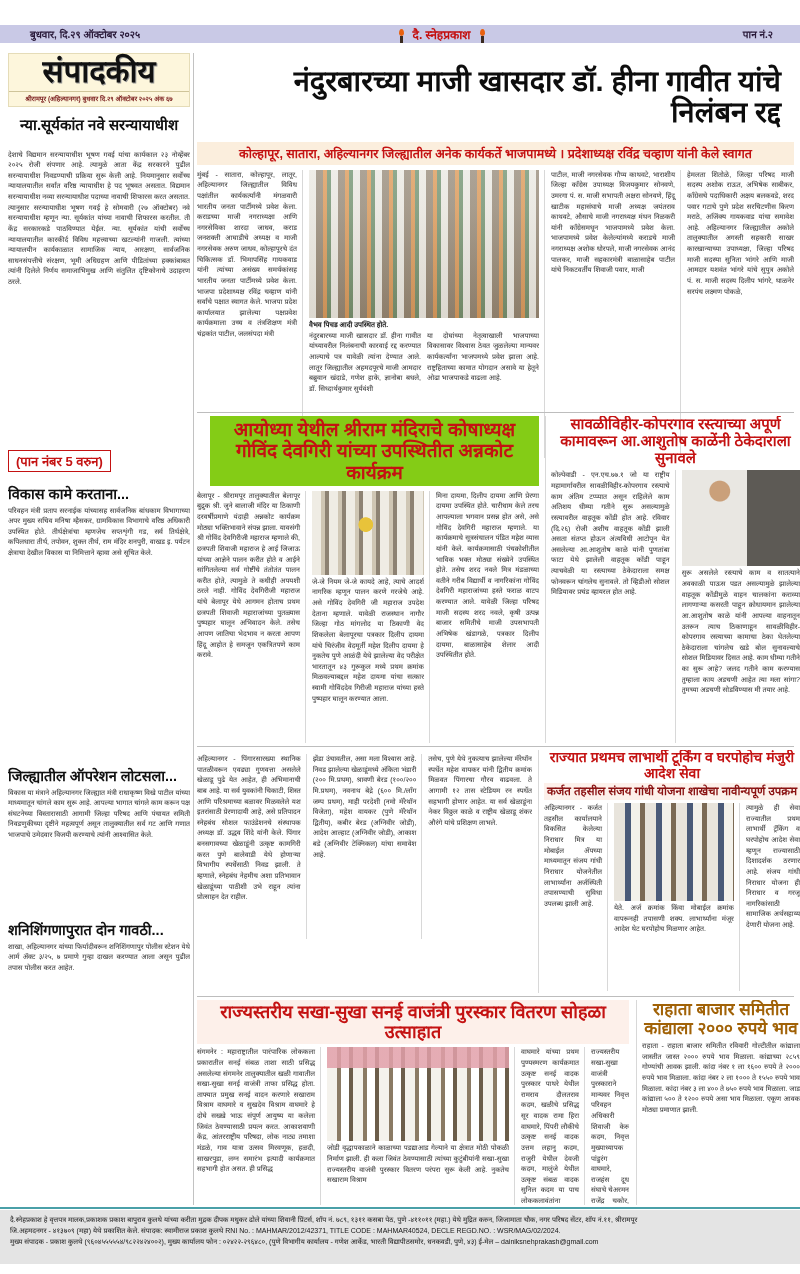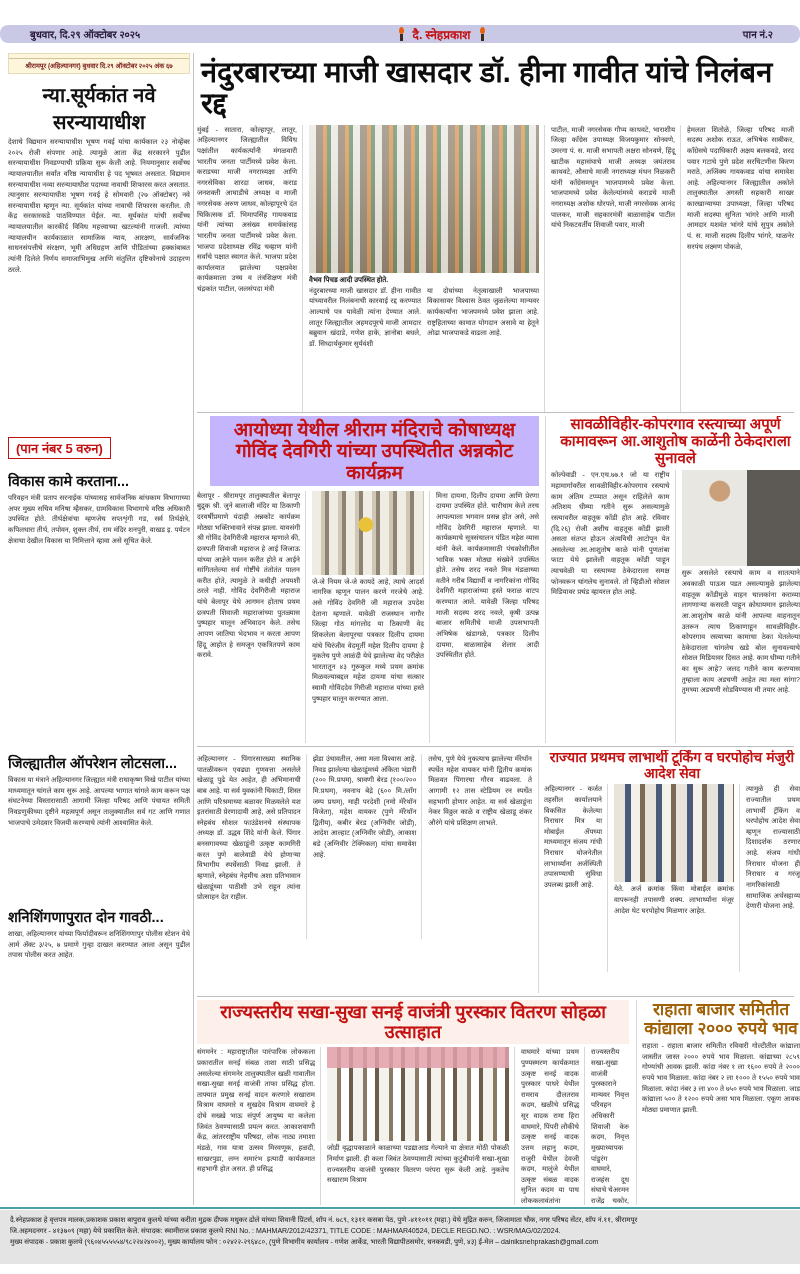--- a/index.html
+++ b/index.html
@@ -1,59 +1,59 @@
 <!DOCTYPE html>
 <html><head>
 <meta charset="utf-8">
 <style>
   html,body{margin:0;padding:0;background:#fff;}
   #page{position:relative;width:800px;height:1274px;background:#fff;overflow:hidden;
         font-family:"Liberation Sans","DejaVu Sans",sans-serif;color:#1a1a1a;}
   
   .topbar{position:absolute;left:0;top:25px;width:800px;height:18px;background:#c9c9e6;
-          display:flex;align-items:center;font-size:10px;font-weight:bold;color:#2a1a3a;border-radius:8px;}
+          display:flex;align-items:center;font-size:10px;font-weight:bold;color:#2a1a3a;}
   .topbar .date{margin-left:30px;}
-  .topbar .center{flex:1;display:flex;align-items:center;justify-content:center;color:#c40f0f;font-size:12px;}
+  .topbar .center{flex:1;display:flex;align-items:flex-end;justify-content:center;color:#c40f0f;font-size:12px;}
   .topbar .pageno{margin-right:27px;}
   .torch{display:inline-block;width:7px;height:14px;position:relative;margin:0 8px;}
   .torch::before{content:"";position:absolute;top:0;left:1px;width:5px;height:7px;background:#e8600f;
                  border-radius:50% 50% 50% 50%/65% 65% 35% 35%;}
   .torch::after{content:"";position:absolute;bottom:0;left:2px;width:3px;height:7px;background:#3a2a20;}
   
   .editorial{position:absolute;left:8px;top:53px;width:182px;height:1152px;overflow:hidden;}
   .ed-mast{background:#fdf6dc;border:1px solid #e5dcb8;text-align:center;padding:2px 0 3px;}
   .ed-mast .big{font-family:"Liberation Serif","DejaVu Serif",serif;font-weight:bold;font-size:31px;
                 line-height:1.05;color:#111;text-shadow:1px 1px 0 #999;}
   .ed-mast .dl{font-size:6.5px;color:#7a1d1d;font-weight:bold;margin-top:2px;border-top:1px solid #cfc49a;padding-top:2px;}
-  .ed-h1{font-size:20px;font-weight:bold;text-align:center;margin:7px 0 2px;color:#111;}
+  .ed-h1{font-size:15px;font-weight:bold;text-align:center;margin:7px 0 16px;color:#111;}
   .body-txt{font-size:7px;line-height:1.52;text-align:justify;color:#2e2e2e;}
   .cont-tag{display:inline-block;border:1.5px solid #c41212;color:#c41212;font-weight:bold;
             font-size:13px;padding:1px 7px;margin:8px 0 2px;background:#fff;}
   .ed-h2{font-size:14.5px;font-weight:bold;margin:9px 0 3px;color:#111;}
   .vsep{position:absolute;left:193px;top:53px;height:1152px;width:1px;background:#c2c2c2;}
   
   .lead{position:absolute;left:197px;top:53px;width:597px;}
-  .lead h1{margin:4px;font-size:29px;line-height:1.08;font-weight:bold;text-align:left;color:#0d0d0d;}
+  .lead h1{margin:13px;font-size:29px;line-height:1.08;font-weight:bold;text-align:right;color:#0d0d0d;}
   .lead .sub{margin-top:4px;background:#fbeedd;color:#c41212;font-weight:bold;font-size:12.5px;
              text-align:center;padding:3px 2px;}
   .cols{display:flex;gap:6px;margin-top:5px;overflow:hidden;}
   .col{overflow:hidden;border-right:1px solid #d8d8d8;padding-right:5px;}
   .col:last-child{border-right:none;padding-right:0;}
   .photo{background:#b9b2a6;width:100%;}
   .ph-lead{height:148px;background:
      linear-gradient(180deg,#dcd9d0 0%,#d3cec2 26%,#a89c89 100%);}
   .stripes{position:relative;height:100%;background:
      repeating-linear-gradient(90deg,rgba(248,248,245,.65) 0 7px,rgba(95,75,55,.38) 7px 14px,
      rgba(235,132,38,.5) 14px 18px,rgba(36,104,52,.42) 18px 22px);}
   .caption{font-size:7px;font-weight:bold;text-align:left;margin:2px 0;color:#222;}
   .subcols{display:flex;gap:6px;overflow:hidden;}
   
   .art{position:absolute;overflow:hidden;}
   .hl-red{color:#c41212;font-weight:bold;text-align:center;line-height:1.12;margin:0;}
-  .band-blue{background:#c4b5fd;padding:3px 10px;margin-left:13px;}
+  .band-blue{background:#84cc16;padding:3px 10px;margin-left:13px;}
   .band-pink{background:#fdf0ea;padding:2px 2px;}
   .hr{position:absolute;left:197px;width:597px;height:1px;background:#bdbdbd;}
   .ph-govind{height:84px;background:
      radial-gradient(circle at 48% 40%,#e8c33a 0 9%,transparent 10%),
      repeating-linear-gradient(90deg,#efece4 0 9px,#cfc6b4 9px 13px,#8d8273 13px 17px),
      linear-gradient(180deg,#c9c2b2,#a99e8b);}
   .ph-kale{height:96px;background:
      radial-gradient(circle at 32% 22%,#caa07a 0 9%,transparent 10%),
      linear-gradient(90deg,#e9e7e2 0 55%,#5d5a55 55% 100%),#777;}
   .ph-karjat{height:98px;background:
@@ -79,36 +79,38 @@
     <span class="center">
       <span class="torch"></span>
       <span>दै. स्नेहप्रकाश</span>
       <span class="torch"></span>
     </span>
     <span class="pageno">पान नं.२</span>
   </div>
 
   <div class="editorial">
     <div class="ed-mast">
+      <div class="big">संपादकीय</div>
       <div class="dl">श्रीरामपूर (अहिल्यानगर) बुधवार दि.२९ ऑक्टोबर २०२५  अंक ६७</div>
     </div>
     <div class="ed-h1">न्या.सूर्यकांत नवे सरन्यायाधीश</div>
     <div class="body-txt" style="height:292px;overflow:hidden;">देशाचे विद्यमान सरन्यायाधीश भूषण गवई यांचा कार्यकाल २३ नोव्हेंबर २०२५ रोजी संपणार आहे. त्यामुळे आता केंद्र सरकारने पुढील सरन्यायाधीश निवडण्याची प्रक्रिया सुरू केली आहे. नियमानुसार सर्वोच्च न्यायालयातील सर्वांत वरिष्ठ न्यायाधीश हे पद भूषवत असतात. विद्यमान सरन्यायाधीश नव्या सरन्यायाधीश पदाच्या नावाची शिफारस करत असतात. त्यानुसार सरन्यायाधीश भूषण गवई हे सोमवारी (२७ ऑक्टोबर) नवे सरन्यायाधीश म्हणून न्या. सूर्यकांत यांच्या नावाची शिफारस करतील. ती केंद्र सरकारकडे पाठविण्यात येईल. न्या. सूर्यकांत यांची सर्वोच्च न्यायालयातील कारकीर्द विविध महत्त्वाच्या खटल्यांनी गाजली. त्यांच्या न्यायालयीन कार्यकाळात सामाजिक न्याय, आरक्षण, सार्वजनिक साधनसंपत्तीचे संरक्षण, भूमी अधिग्रहण आणि पीडितांच्या हक्कांबाबत त्यांनी दिलेले निर्णय समाजाभिमुख आणि संतुलित दृष्टिकोनाचे उदाहरण ठरले.</div>
     <div><span class="cont-tag">(पान नंबर 5 वरुन)</span></div>
     <div class="ed-h2">विकास कामे करताना...</div>
     <div class="body-txt" style="height:250px;overflow:hidden;">परिवहन मंत्री प्रताप सरनाईक यांच्यासह सार्वजनिक बांधकाम विभागाच्या अपर मुख्य सचिव मनिषा म्हैसकर, ग्रामविकास विभागाचे वरिष्ठ अधिकारी उपस्थित होते. तीर्थक्षेत्रांचा म्हणजेच सप्तशृंगी गड, सर्व तिर्थक्षेत्रे, कपिलधारा तीर्थ, तपोवन, शुक्ल तीर्थ, राम मंदिर शनपुरी, वाखड इ. पर्यटन क्षेत्राचा देखील विकास या निमित्ताने व्हावा असे सूचित केले.</div>
     <div class="ed-h2">जिल्ह्यातील ऑपरेशन लोटसला...</div>
     <div class="body-txt" style="height:122px;overflow:hidden;">विकास या मंत्राने अहिल्यानगर जिल्ह्यात मंत्री राधाकृष्ण विखे पाटील यांच्या माध्यमातून चांगले काम सुरू आहे. आपल्या भागात चांगले काम करून पक्ष संघटनेच्या विस्तारासाठी आगामी जिल्हा परिषद आणि पंचायत समिती निवडणुकीच्या दृष्टीने महत्वपूर्ण असून तालुक्यातील सर्व गट आणि गणात भाजपाचे उमेदवार विजयी करण्याचे त्यांनी आश्वासित केले.</div>
     <div class="ed-h2">शनिशिंगणापुरात दोन गावठी...</div>
     <div class="body-txt" style="height:70px;overflow:hidden;">शाखा, अहिल्यानगर यांच्या फिर्यादीवरून शनिशिंगणापुर पोलीस स्टेशन येथे आर्म ॲक्ट ३/२५, ७ प्रमाणे गुन्हा दाखल करण्यात आला असून पुढील तपास पोलीस करत आहेत.</div>
   </div>
   <div class="vsep"></div>
 
   <div class="lead">
     <h1>नंदुरबारच्या माजी खासदार डॉ. हीना गावीत यांचे निलंबन रद्द</h1>
+    <div class="sub">कोल्हापूर, सातारा, अहिल्यानगर जिल्ह्यातील अनेक कार्यकर्ते भाजपामध्ये । प्रदेशाध्यक्ष रविंद्र चव्हाण यांनी केले स्वागत</div>
     <div class="cols" style="height:288px;">
       <div class="col body-txt" style="flex:0 0 100px;">मुंबई - सातारा, कोल्हापूर, लातूर, अहिल्यानगर जिल्ह्यातील विविध पक्षांतील कार्यकर्त्यांनी मंगळवारी भारतीय जनता पार्टीमध्ये प्रवेश केला. कराडच्या माजी नगराध्यक्षा आणि नगरसेविका शारदा जाधव, कराड जनशक्ती आघाडीचे अध्यक्ष व माजी नगरसेवक अरुण जाधव, कोल्हापूरचे दंत चिकित्सक डॉ. भिमापसिंह गायकवाड यांनी त्यांच्या असंख्य समर्थकांसह भारतीय जनता पार्टीमध्ये प्रवेश केला. भाजपा प्रदेशाध्यक्ष रविंद्र चव्हाण यांनी सर्वांचे पक्षात स्वागत केले. भाजपा प्रदेश कार्यालयात झालेल्या पक्षप्रवेश कार्यक्रमाला उच्च व तंत्रशिक्षण मंत्री चंद्रकांत पाटील, जलसंपदा मंत्री</div>
       <div class="col" style="flex:0 0 230px;">
         <div class="photo ph-lead">
             <div class="stripes"></div>
           </div>
         <div class="caption">वैभव पिचड आदी उपस्थित होते.</div>
         <div class="subcols" style="height:118px;">
           <div class="body-txt" style="flex:1;">नंदुरबारच्या माजी खासदार डॉ. हीना गावीत यांच्यावरील निलंबनाची कारवाई रद्द करण्यात आल्याचे पत्र यावेळी त्यांना देण्यात आले. लातूर जिल्ह्यातील अहमदपूरचे माजी आमदार बब्रुवान खंदाडे, गणेश हाके, ज्ञानोबा बधले, डॉ. सिध्दार्थकुमार सुर्यवंशी</div>
           <div class="body-txt" style="flex:1;">या दोघांच्या नेतृत्वाखाली भाजपाच्या विकासावर विश्वास ठेवत जुळलेल्या मान्यवर कार्यकर्त्यांना भाजपमध्ये प्रवेश झाला आहे. राष्ट्रहिताच्या कामात योगदान असावे या हेतूने ओढा भाजपाकडे वाढला आहे.</div>
@@ -147,20 +149,21 @@
   <div class="art" style="left:197px;top:750px;width:335px;height:243px;">
     <div class="cols" style="height:185px;margin-top:4px;">
       <div class="col body-txt" style="flex:1;">अहिल्यानगर - पिंगारसारख्या स्थानिक पातळीवरून एवढ्या गुणवत्ता असलेले खेळाडू पुढे येत आहेत, ही अभिमानाची बाब आहे. या सर्व युवकांनी चिकाटी, शिस्त आणि परिश्रमाच्या बळावर मिळवलेले यश इतरांसाठी प्रेरणादायी आहे, असे प्रतिपादन स्नेहबंध सोशल फाउंडेशनचे संस्थापक अध्यक्ष डॉ. उद्धव शिंदे यांनी केले. पिंगार बनसगावच्या खेळाडूंनी उत्कृष्ट कामगिरी करत पुणे बालेवाडी येथे होणाऱ्या विभागीय स्पर्धेसाठी निवड झाली. ते म्हणाले, स्नेहबंध नेहमीच अशा प्रतिभावान खेळाडूंच्या पाठीशी उभे राहून त्यांना प्रोत्साहन देत राहील.</div>
       <div class="col body-txt" style="flex:1;">झेंडा उंचावतील, असा मला विश्वास आहे. निवड झालेल्या खेळाडूंमध्ये अंकिता भंडारी (२०० मि.प्रथम), श्रावणी बेरड (१००/२०० मि.प्रथम), नवनाथ बेद्रे (६०० मि./लाँग जम्प प्रथम), माही परदेशी (नमो मॅरेथॉन विजेता), महेश वायकर (पुणे मॅरेथॉन द्वितीय), कबीर बेरड (अग्निवीर जोडी), आदेश आल्हाट (अग्निवीर जोडी), आकाश बडे (अग्निवीर टेक्निकल) यांचा समावेश आहे.</div>
       <div class="col body-txt" style="flex:1;">तसेच, पुणे येथे नुकत्याच झालेल्या मॅरेथॉन स्पर्धेत महेश वायकर यांनी द्वितीय क्रमांक मिळवत पिंगारचा गौरव वाढवला. ते आगामी १२ तास स्टेडियम रन स्पर्धेत सहभागी होणार आहेत. या सर्व खेळाडूंना नेकर विठ्ठल काळे व राष्ट्रीय खेळाडू शंकर औरंगे यांचे प्रशिक्षण लाभले.</div>
     </div>
   </div>
 
   <div class="art" style="left:538px;top:750px;width:256px;height:243px;border-left:1px solid #d8d8d8;padding-left:5px;">
     <div class="hl-red" style="font-size:14px;text-align:center;">राज्यात प्रथमच लाभार्थी टूर्किंग व घरपोहोच मंजुरी आदेश सेवा</div>
+    <div class="hl-red band-pink" style="font-size:11.5px;color:#8a1212;margin-top:2px;">कर्जत तहसील संजय गांधी योजना शाखेचा नावीन्यपूर्ण उपक्रम</div>
     <div class="cols" style="height:188px;margin-top:3px;">
       <div class="col body-txt" style="flex:0 0 58px;">अहिल्यानगर - कर्जत तहसील कार्यालयाने विकसित केलेल्या निराधार मित्र या मोबाईल ॲपच्या माध्यमातून संजय गांधी निराधार योजनेतील लाभार्थ्यांना अर्जस्थिती तपासण्याची सुविधा उपलब्ध झाली आहे.</div>
       <div class="col" style="flex:0 0 120px;">
         <div class="photo ph-karjat"></div>
         <div class="body-txt" style="margin-top:2px;height:84px;overflow:hidden;">येते. अर्ज क्रमांक किंवा मोबाईल क्रमांक वापरूनही तपासणी शक्य. लाभार्थ्यांना मंजूर आदेश थेट घरपोहोच मिळणार आहेत.</div>
       </div>
       <div class="col body-txt" style="flex:1;">त्यामुळे ही सेवा राज्यातील प्रथम लाभार्थी ट्रॅकिंग व घरपोहोच आदेश सेवा म्हणून राज्यासाठी दिशादर्शक ठरणार आहे. संजय गांधी निराधार योजना ही निराधार व गरजू नागरिकांसाठी सामाजिक अर्थसहाय्य देणारी योजना आहे.</div>
     </div>
   </div>
   <div class="hr" style="top:996px;"></div>

